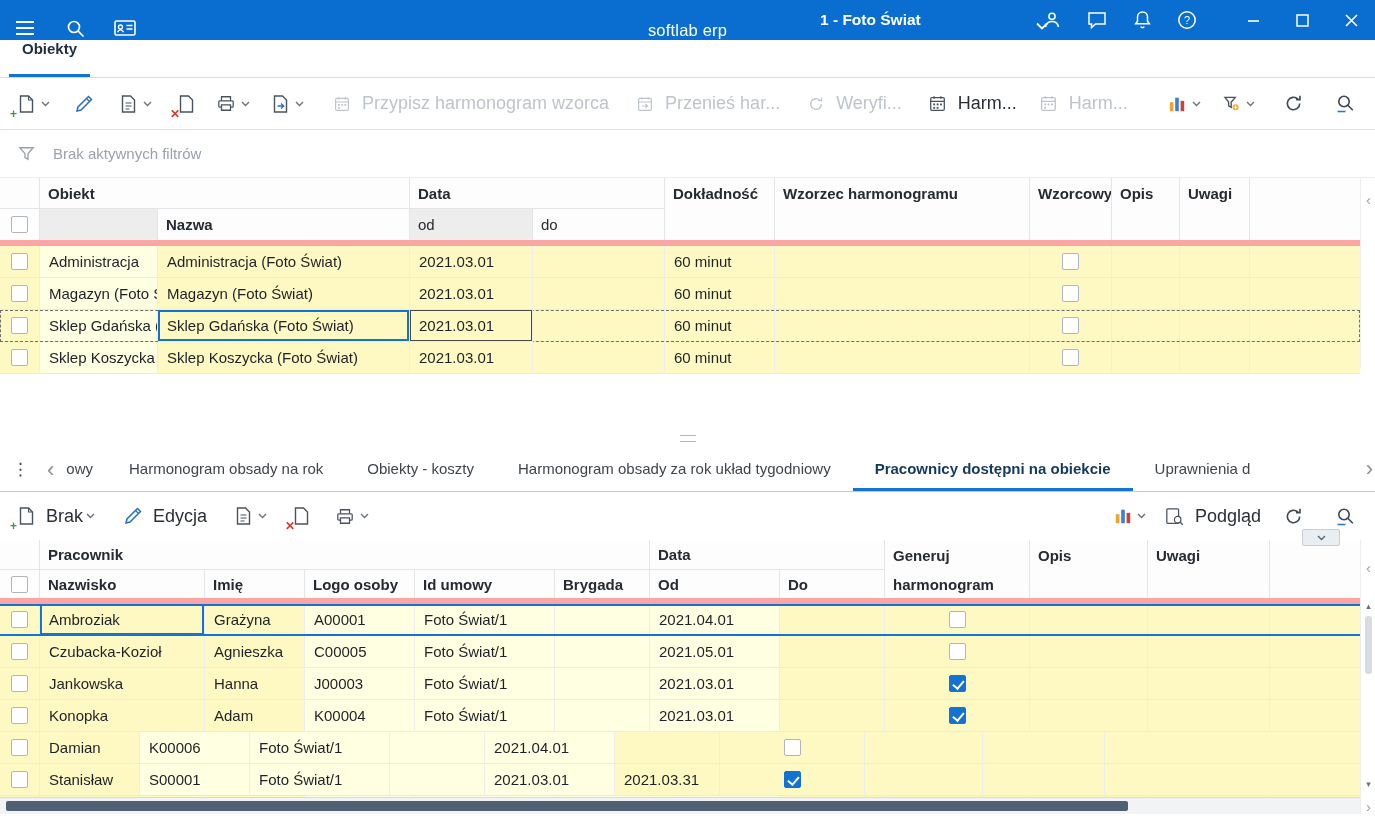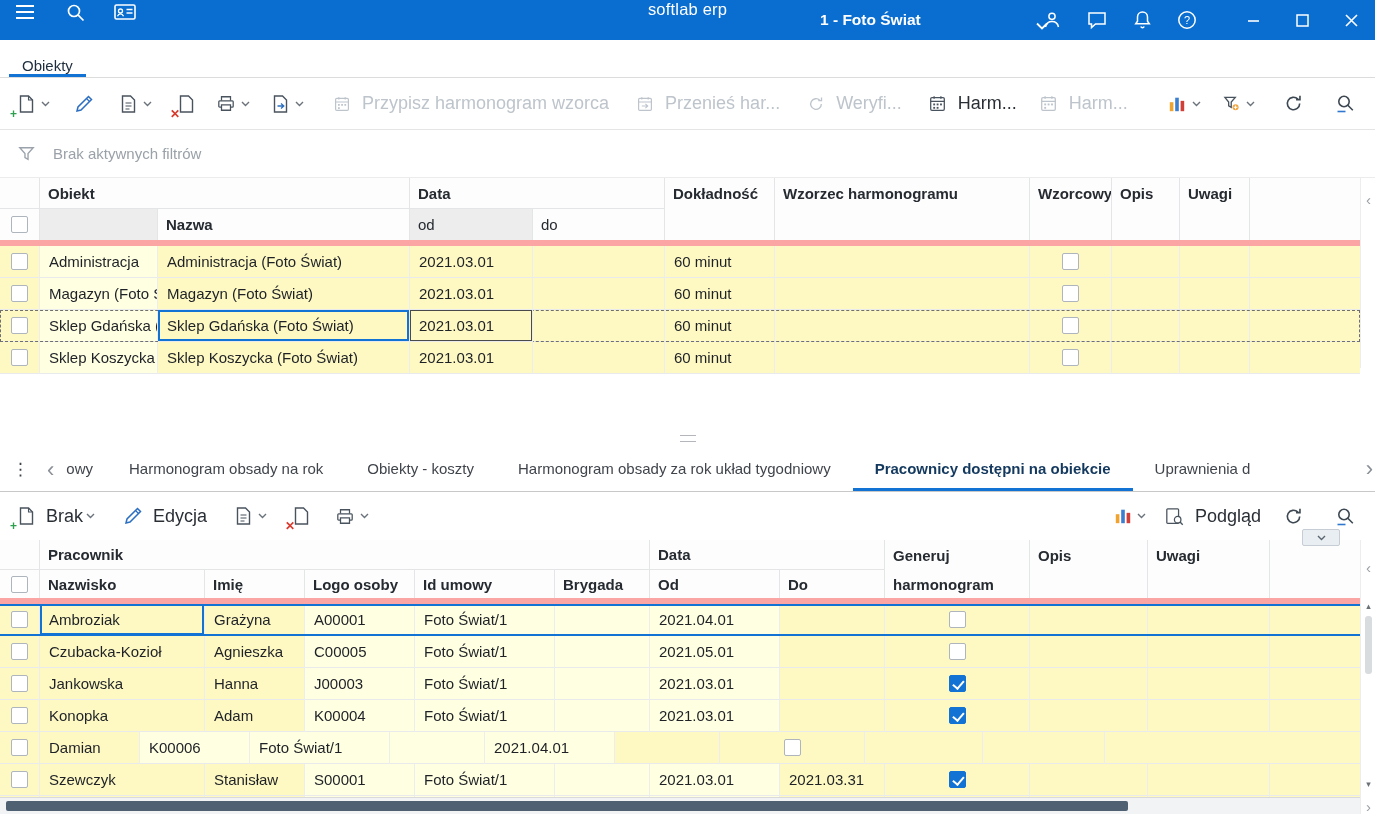--- a/index.html
+++ b/index.html
@@ -6,36 +6,36 @@
     --titlebar:#0a6ed1; --accent:#1273d4; --yellow:#ffffe1; --thumb:#4e6071;
     --disabled:#bdc4cb; --hdrline:#e3e5e7; --rowline:#e9eaec; --celline:#ededee;
   }
   *{box-sizing:border-box; margin:0; padding:0}
   html,body{width:1375px;height:820px;overflow:hidden;background:#fff;
     font-family:"Liberation Sans", sans-serif; color:#21262c;}
   .window{position:absolute;inset:0;background:#fff}
   .band{position:absolute;left:0;width:1375px}
 
   
-  .titlebar{top:0;height:40px;background:var(--titlebar);display:flex;align-items:flex-start}
+  .titlebar{top:0;height:40px;background:var(--titlebar);display:flex;align-items:flex-end}
   .tb-left{display:flex;align-items:center;gap:26px;padding-left:13px}
   .tb-ic{width:24px;height:24px;display:flex;align-items:center;justify-content:center;cursor:pointer}
   .tb-ic svg{display:block}
   .app-name{position:absolute;left:50%;transform:translateX(-50%);color:#fff;font-size:16.5px;letter-spacing:.2px}
   .context-sel{position:absolute;left:790px;width:268px;height:40px;display:flex;align-items:center;cursor:pointer}
   .context-label{color:#fff;font-size:15.5px;font-weight:600;margin-left:30px;white-space:nowrap}
   .context-chev{position:absolute;right:10px;top:16px}
   .tb-right{position:absolute;right:0;height:40px;display:flex;align-items:center;padding-right:12px}
   .tb-icons{display:flex;gap:21px}
   .win-controls{display:flex;gap:25px;margin-left:42px}
 
   
   .pagetabs{top:40px;height:38px;border-bottom:1px solid #dcdcdc;background:#fff;display:flex;align-items:stretch}
-  .pagetab{display:inline-flex;align-items:flex-end;margin-left:9px;padding:0 13px;border-bottom:3px solid var(--accent);
-    font-size:15px;font-weight:400;color:#1f2d3d;cursor:pointer}
+  .pagetab{display:inline-flex;align-items:flex-start;margin-left:9px;padding:0 13px;border-bottom:3px solid var(--accent);
+    font-size:15px;font-weight:700;color:#1f2d3d;cursor:pointer}
   .pagetabs .more{position:absolute;right:14px;top:46px;font-size:17px;color:#3d434a;cursor:pointer;line-height:1}
 
   
   .toolbar{background:#fff;display:flex;align-items:center;overflow:hidden}
   .toolbar-top{top:78px;height:52px;border-bottom:1px solid #e5e5e5;padding:0 14px}
   .toolbar-bottom{top:492px;height:48px;padding:0 14px}
   .tbi{position:relative;display:flex;align-items:center;justify-content:center;min-width:24px;height:32px;
     color:#49535e;cursor:pointer;flex:none}
   .tbi svg{display:block}
   .badge{position:absolute;font-weight:700;font-size:12px;line-height:1;left:-4px;bottom:0}
@@ -750,21 +750,20 @@
         </div>
       <div class="tc cl9"></div>
         <div class="tc cl10"></div>
         <div class="tc fill"></div>
     </div>
 
     <div class="trow">
       <div class="tc cl0 cbcell">
           <span class="cb"></span>
         </div>
-      <div class="tc cl1">Szewczyk</div>
       <div class="tc cl2">Stanisław</div>
       <div class="tc cl3 yellow">S00001</div>
       <div class="tc cl4 yellow">Foto Świat/1</div>
       <div class="tc cl5 yellow"></div>
       <div class="tc cl6 yellow">2021.03.01</div>
       <div class="tc cl7">2021.03.31</div>
       <div class="tc cl8 center">
           <span class="cb checked"></span>
         </div>
       <div class="tc cl9"></div>

